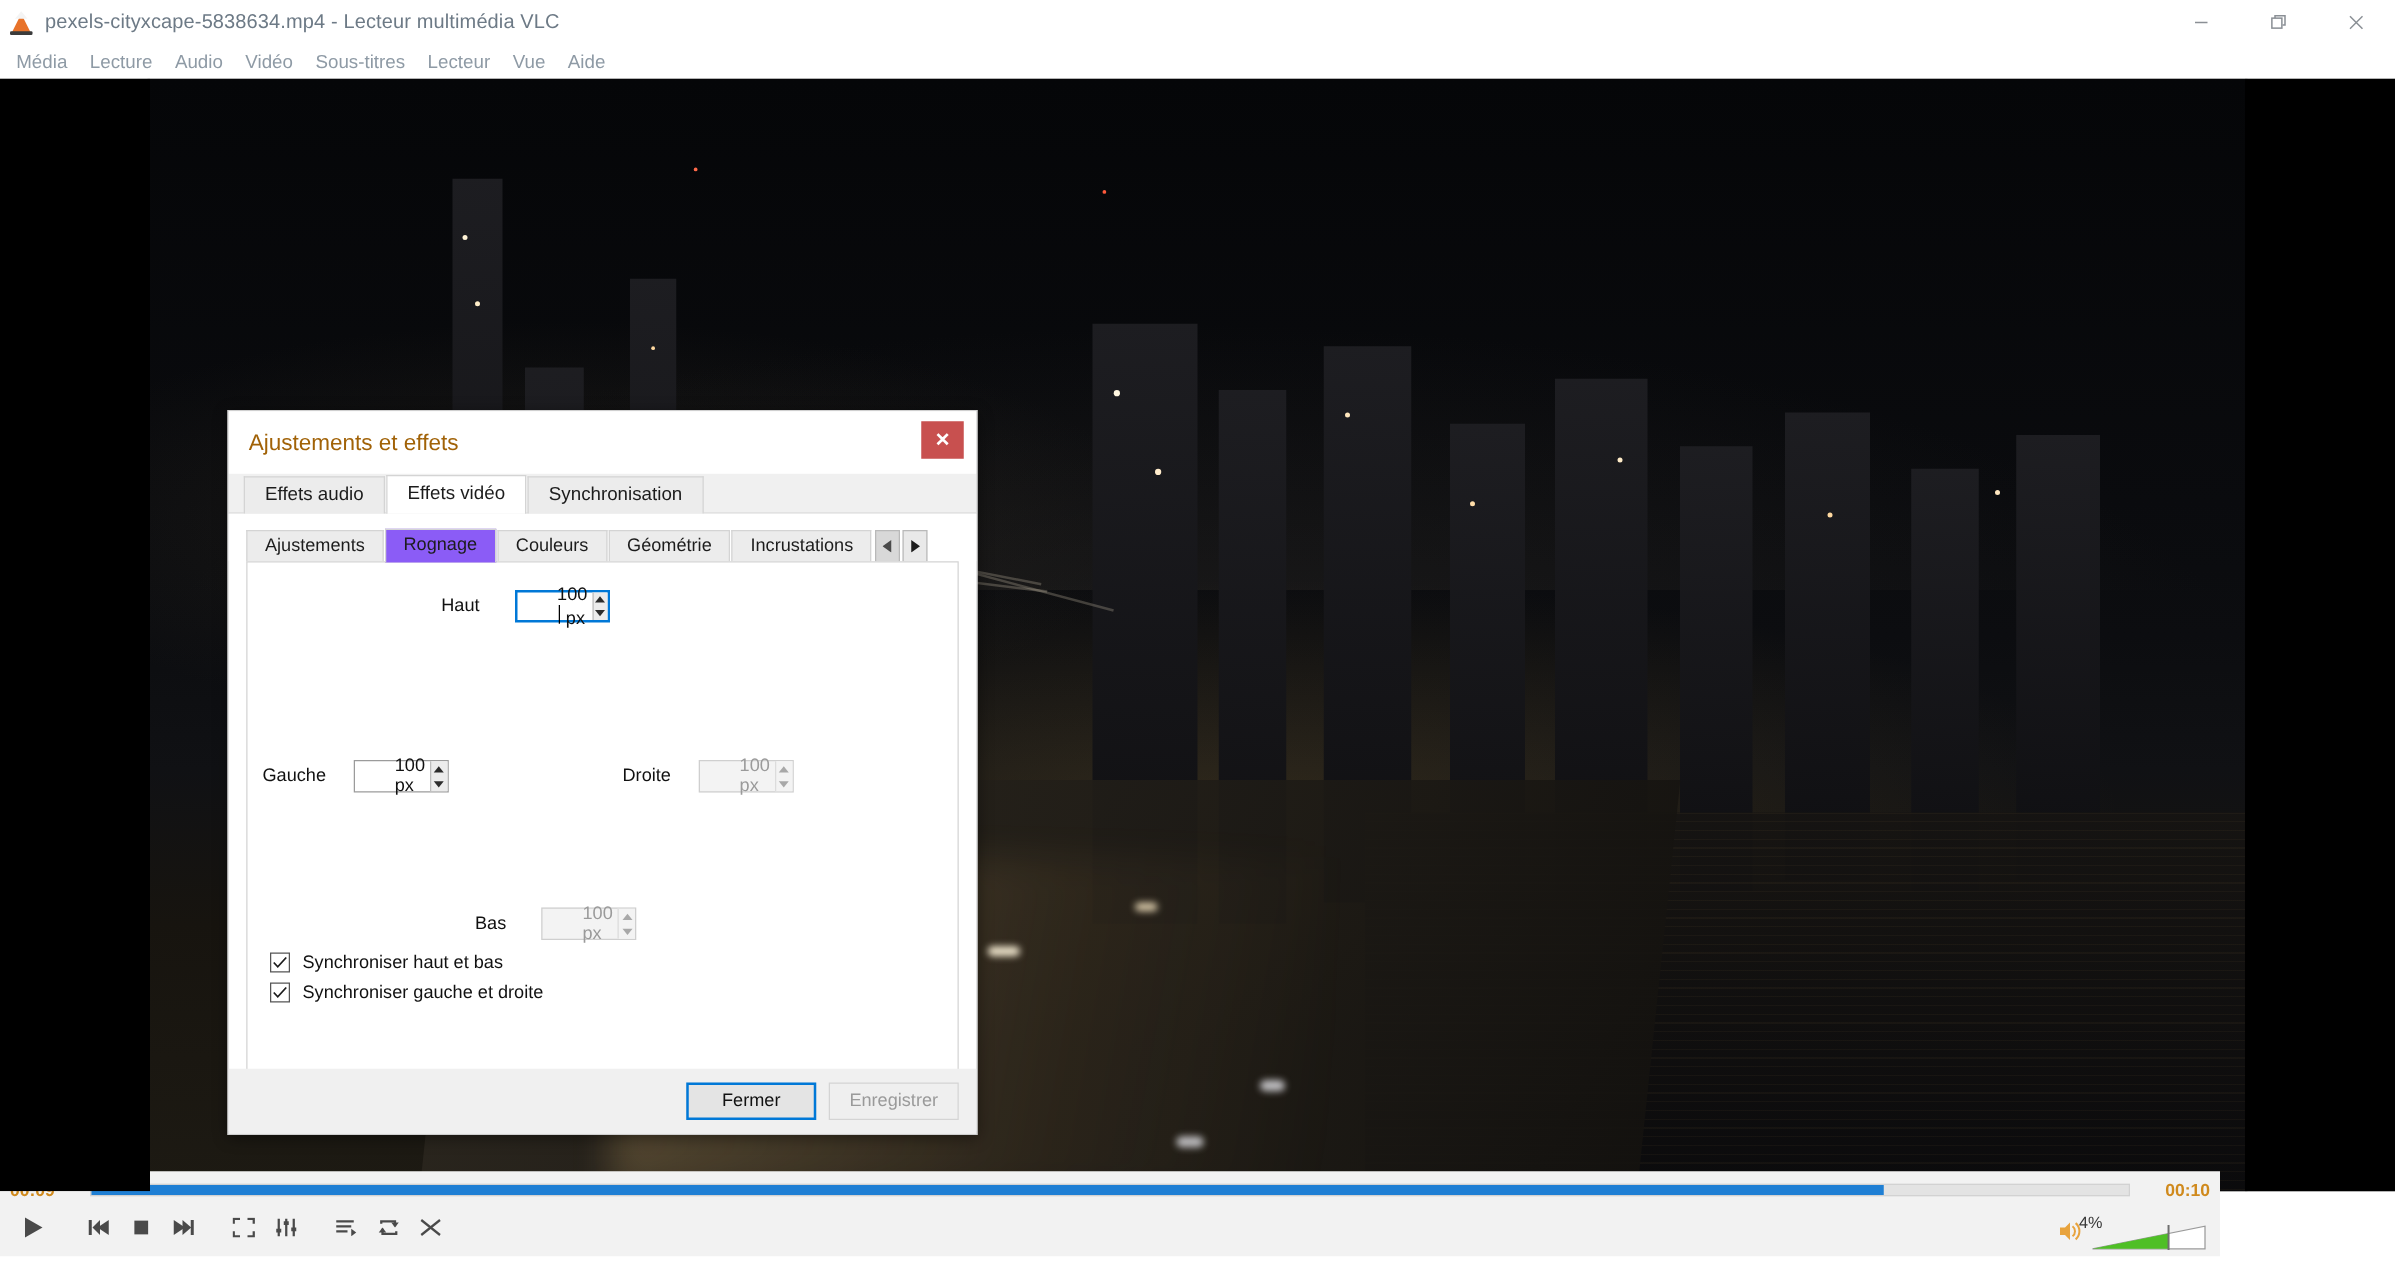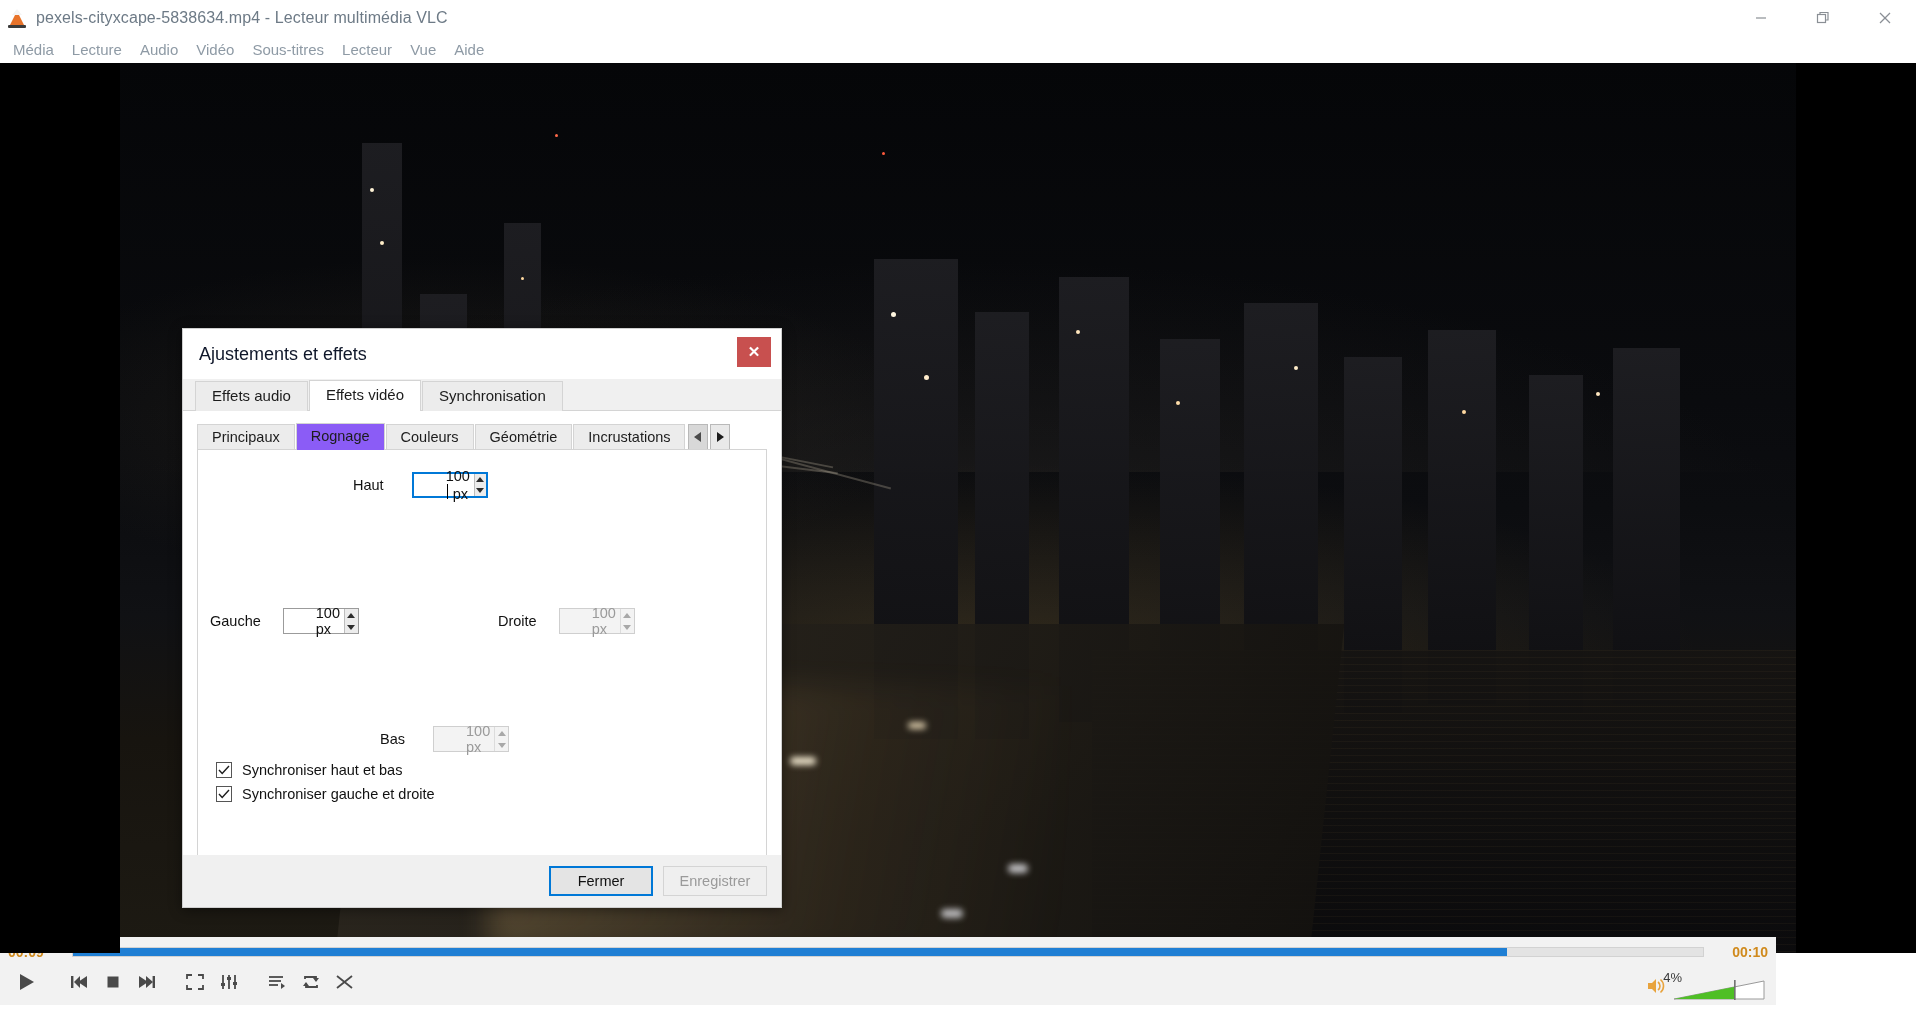--- a/index.html
+++ b/index.html
@@ -112,21 +112,21 @@
   .dialog {
     position: absolute; left: 182px; top: 328px; width: 600px; height: 580px;
     background: #f0f0f0; border: 1px solid #cfcfcf;
     box-shadow: 0 2px 12px rgba(0,0,0,0.45);
     z-index: 10;
   }
   .dlg-titlebar {
     position: relative; height: 50px; background: #ffffff;
     display: flex; align-items: center;
   }
-  .dlg-title { font-size: 18px; color: #0f172a; padding-left: 16px; }
+  .dlg-title { font-size: 18px; color: #a16207; padding-left: 16px; }
   .dlg-close {
     position: absolute; right: 10px; top: 8px; width: 34px; height: 30px;
     background: #c8504f; color: #ffffff; font-size: 15px; font-weight: bold;
     display: flex; align-items: center; justify-content: center;
   }
 
   
   .tabrow-main {
     display: flex; align-items: flex-end; height: 32px;
     padding-left: 12px; background: #f0f0f0;
@@ -363,21 +363,21 @@
   <div class="tabrow-main">
     <div class="tab">Effets audio</div>
     <div class="tab active">Effets vidéo</div>
     <div class="tab">Synchronisation</div>
   </div>
 
   <div class="tabs-body-main">
 
     <div class="subtab-wrap">
       <div class="tabrow-sub">
-        <div class="subtab">Principaux</div>
+        <div class="subtab">Ajustements</div>
         <div class="subtab active">Rognage</div>
         <div class="subtab">Couleurs</div>
         <div class="subtab">Géométrie</div>
         <div class="subtab clipped">Incrustations</div>
         <div class="scroll-arrows">
           <div class="scroll-arrow left">
             <svg width="8" height="10" viewBox="0 0 8 10">
                   <polygon points="7,0 7,10 0,5" fill="#4a4a4a"></polygon>
                 </svg>
           </div>

